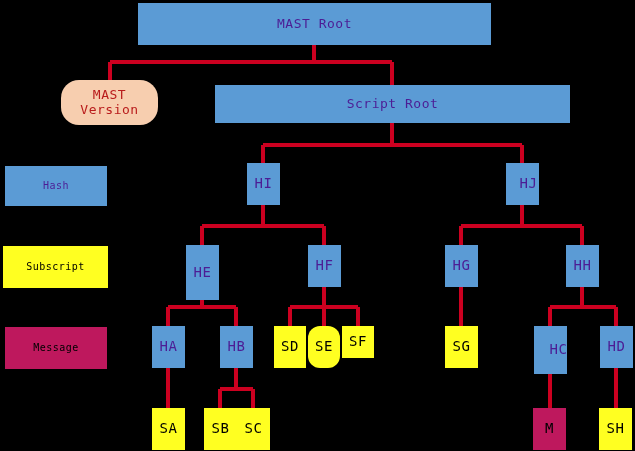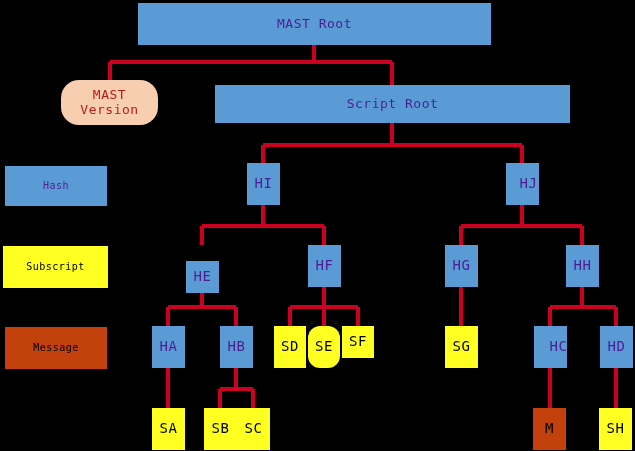--- a/index.html
+++ b/index.html
@@ -27,21 +27,21 @@
     align-items:center;
     justify-content:center;
     text-align:center;
     line-height:1.12;
     z-index:3;
     white-space:pre-line;
     letter-spacing:0.5px;
   }
   .hash{background:#5B9BD5;color:#4c1d95;}
   .subscript{background:#FFFF21;color:#000000;}
-  .message{background:#c2410c;color:#000000;}
+  .message{background:#be185d;color:#000000;}
   .version{background:#F7CEAF;color:#b91c1c;border-radius:18px;}
   .big{font-size:13px;}
   .lbl{font-size:14px;align-items:center;}
   .legend{font-size:10px;}
 </style>
 </head>
 <body>
 
 <div id="stage">
 
@@ -120,21 +120,21 @@
     <span>Script Root</span>
   </div>
 
   <div class="node hash lbl" style="left:247px;top:163px;width:33px;height:42px;">
     <span>HI</span>
   </div>
   <div class="node hash lbl" style="left:506px;top:163px;width:33px;height:42px;padding-left:12px;">
     <span>HJ</span>
   </div>
 
-  <div class="node hash lbl" style="left:186px;top:245px;width:33px;height:32px;margin-top:16px;">
+  <div class="node hash lbl" style="left:186px;top:245px;width:33px;height:55px;">
     <span>HE</span>
   </div>
   <div class="node hash lbl" style="left:308px;top:245px;width:33px;height:42px;">
     <span>HF</span>
   </div>
   <div class="node hash lbl" style="left:445px;top:245px;width:33px;height:42px;">
     <span>HG</span>
   </div>
   <div class="node hash lbl" style="left:566px;top:245px;width:33px;height:42px;">
     <span>HH</span>
@@ -154,21 +154,21 @@
     <span>SE</span>
   </div>
   <div class="node subscript lbl" style="left:342px;top:326px;width:32px;height:32px;">
     <span>SF</span>
   </div>
 
   <div class="node subscript lbl" style="left:445px;top:326px;width:33px;height:42px;">
     <span>SG</span>
   </div>
 
-  <div class="node hash lbl" style="left:534px;top:326px;width:33px;height:42px;padding-left:16px;">
+  <div class="node hash lbl" style="left:534px;top:326px;width:33px;height:48px;padding-left:16px;">
     <span>HC</span>
   </div>
   <div class="node hash lbl" style="left:600px;top:326px;width:33px;height:42px;">
     <span>HD</span>
   </div>
 
   <div class="node subscript lbl" style="left:152px;top:408px;width:33px;height:42px;">
     <span>SA</span>
   </div>
   <div class="node subscript lbl" style="left:204px;top:408px;width:33px;height:42px;">

